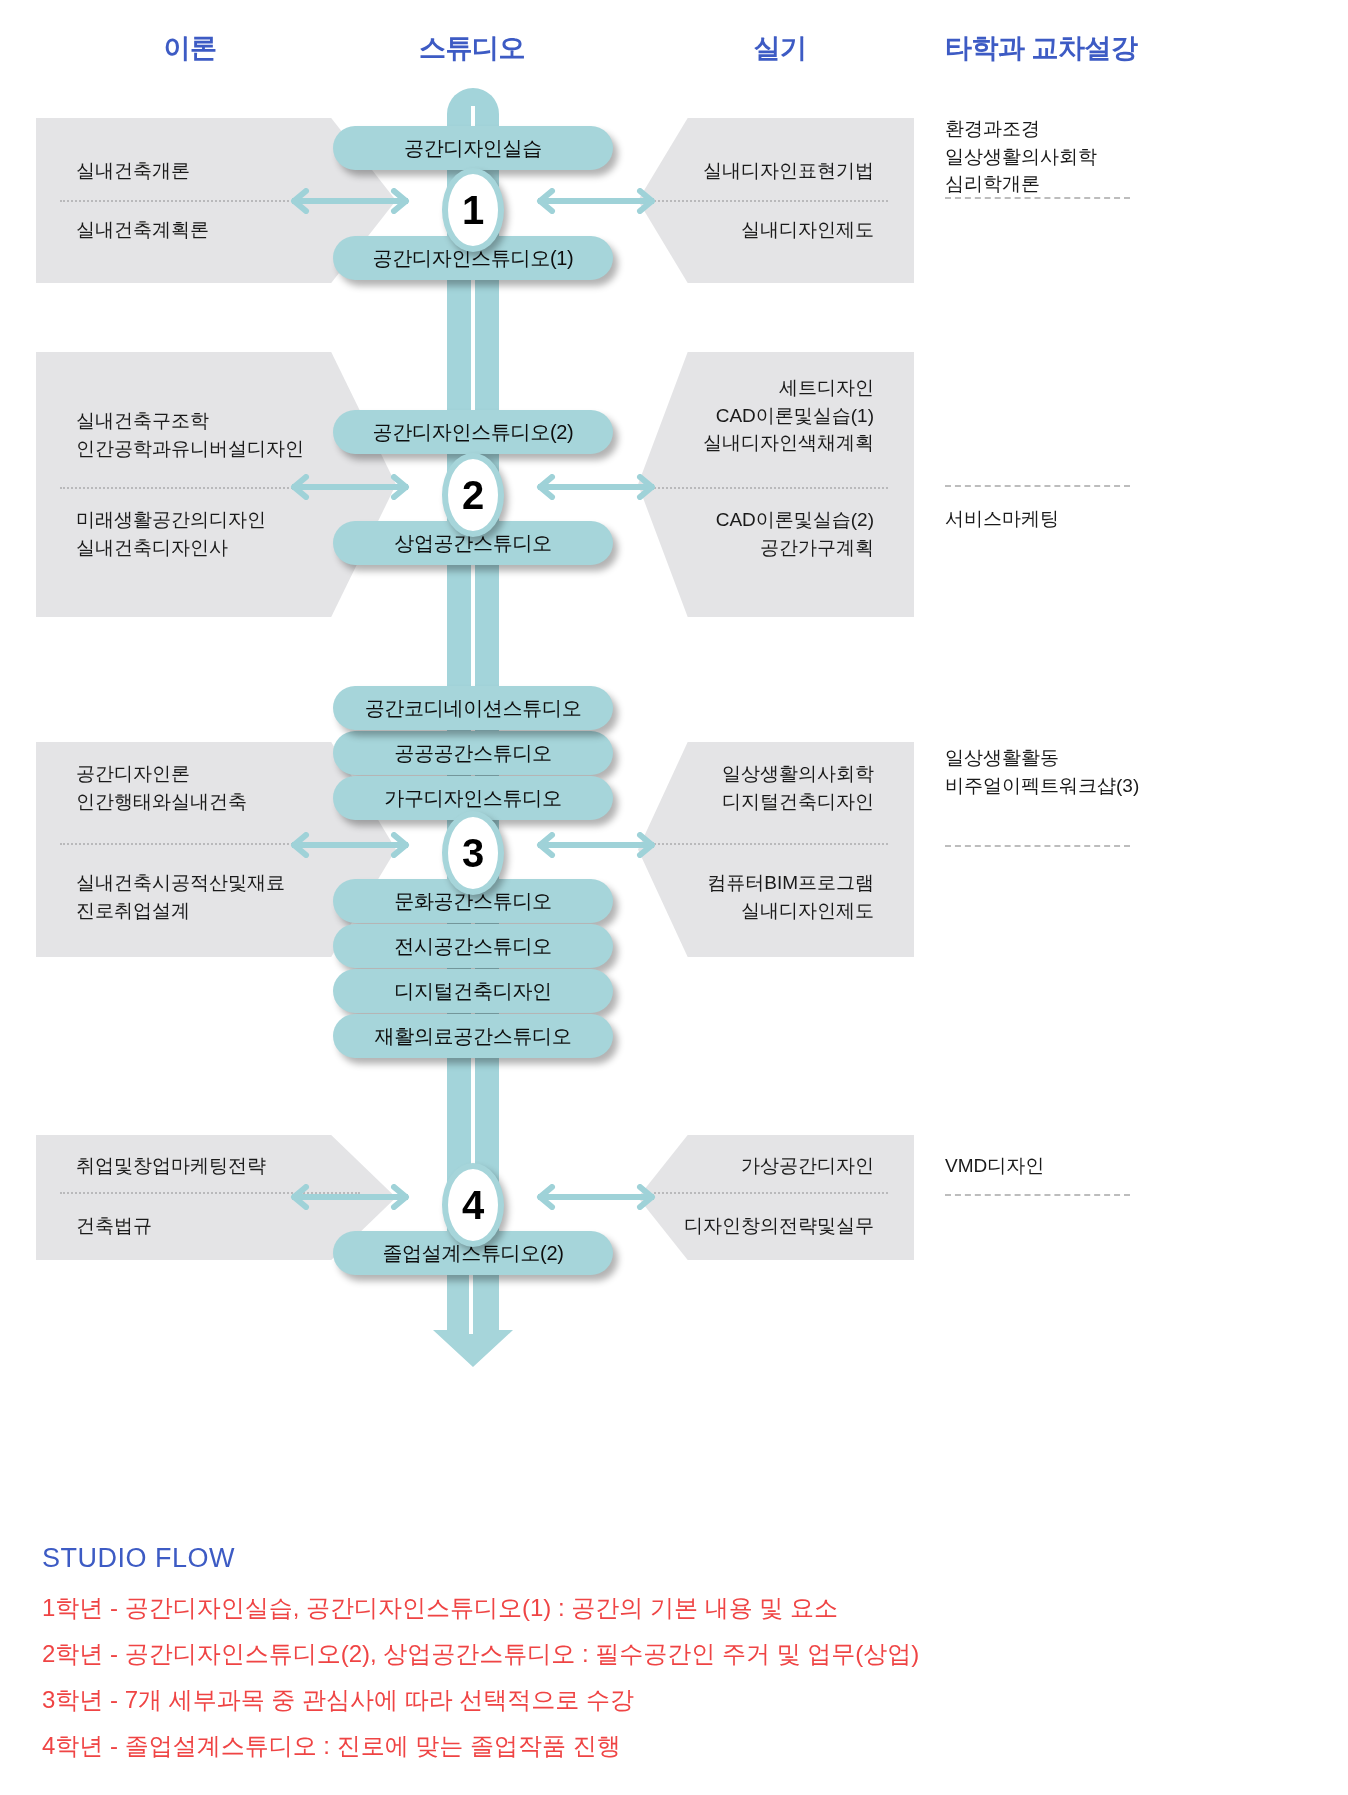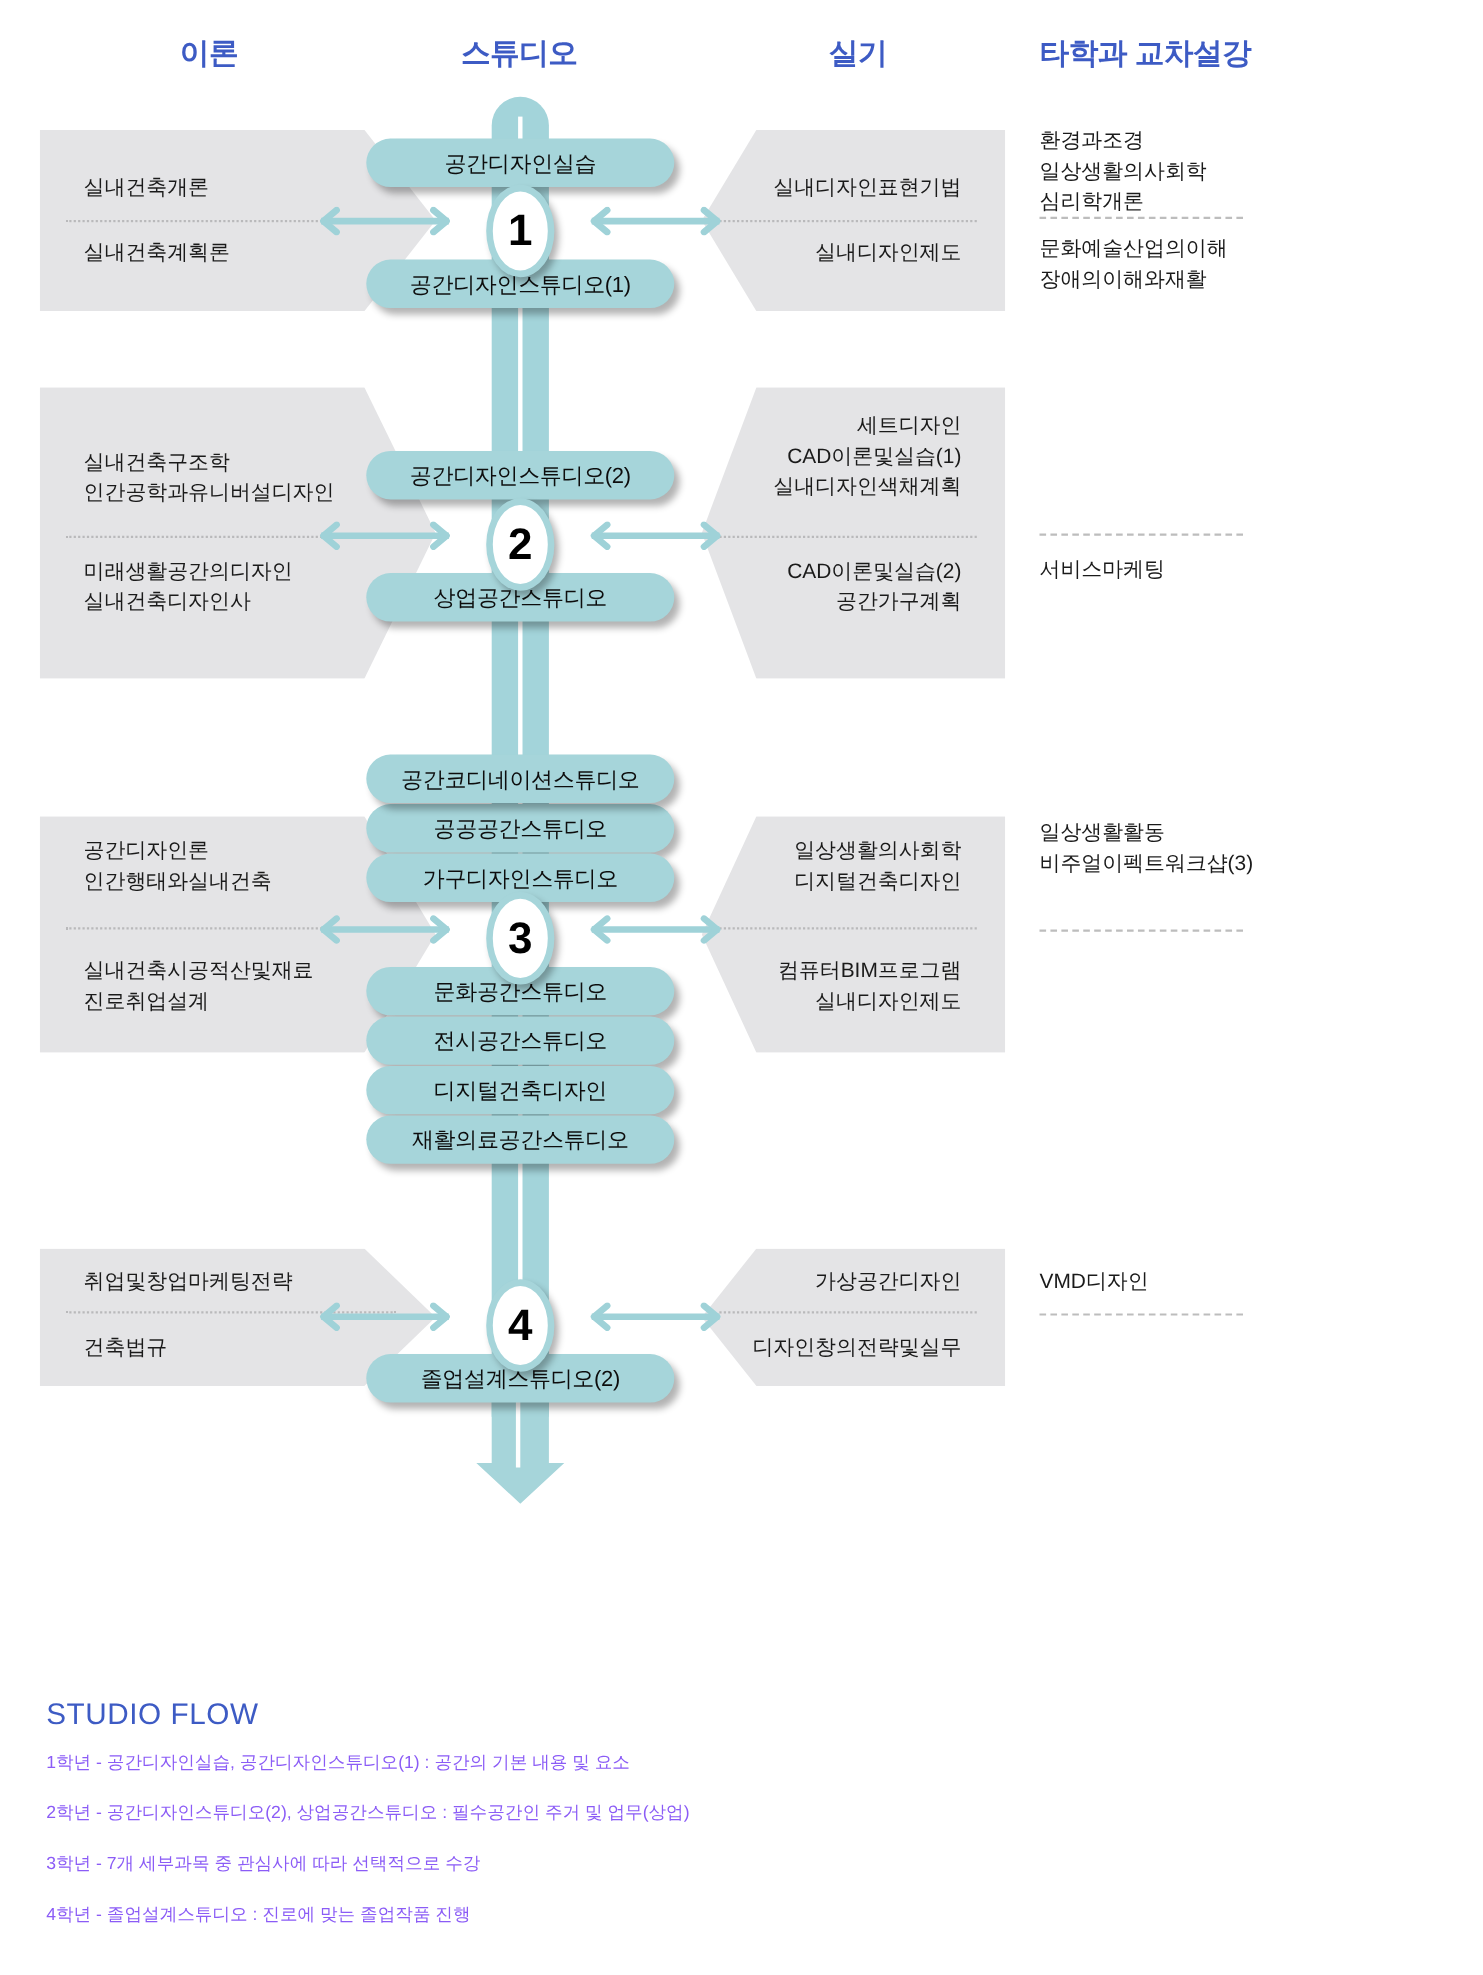--- a/index.html
+++ b/index.html
@@ -158,22 +158,22 @@
     position: absolute;
     left: 42px; top: 1543px;
     font-size: 27px;
     font-weight: 400;
     color: #3d5bc4;
     letter-spacing: 0.5px;
   }
   .footer-line {
     position: absolute;
     left: 42px;
-    font-size: 16px;
-    color: #8b5cf6;
+    font-size: 24px;
+    color: #ef4444;
     white-space: nowrap;
   }
 </style>
 </head>
 <body>
 
 <div class="col-headers">
   <div class="col-header ch-theory">이론</div>
   <div class="col-header ch-studio">스튜디오</div>
   <div class="col-header ch-prac">실기</div>
@@ -198,22 +198,20 @@
   <div class="panel-text left" style="left:76px; top:216px; width:290px;">실내건축계획론</div>
 
   <div class="panel-text right" style="left:654px; top:157px; width:220px;">실내디자인표현기법</div>
   <div class="panel-divider" style="left:654px; top:200px; width:234px;"></div>
   <div class="panel-text right" style="left:654px; top:216px; width:220px;">실내디자인제도</div>
 
   <div class="cross-text" style="left:945px; top:115px; width:300px;">환경과조경
 일상생활의사회학
 심리학개론</div>
   <div class="cross-divider" style="left:945px; top:197px; width:185px;"></div>
-  <div class="cross-text" style="left:945px; top:213px; width:300px;">문화예술산업의이해
-장애의이해와재활</div>
 
   <div class="pill" style="left:333px; top:126px; width:280px; height:44px;">공간디자인실습</div>
   <div class="year-bubble" style="left:442px; top:168px;">1</div>
   <div class="pill" style="left:333px; top:236px; width:280px; height:44px;">공간디자인스튜디오(1)</div>
 
   <svg class="darrow" style="left:290px; top:188px;" width="120" height="26" viewBox="0 0 120 26">
     <path d="M2 13 H118" stroke="#9fd2d8" stroke-width="6" fill="none"></path>
     <path d="M16 3 L4 13 L16 23" stroke="#9fd2d8" stroke-width="6" fill="none" stroke-linecap="round" stroke-linejoin="round"></path>
     <path d="M104 3 L116 13 L104 23" stroke="#9fd2d8" stroke-width="6" fill="none" stroke-linecap="round" stroke-linejoin="round"></path>
   </svg>

